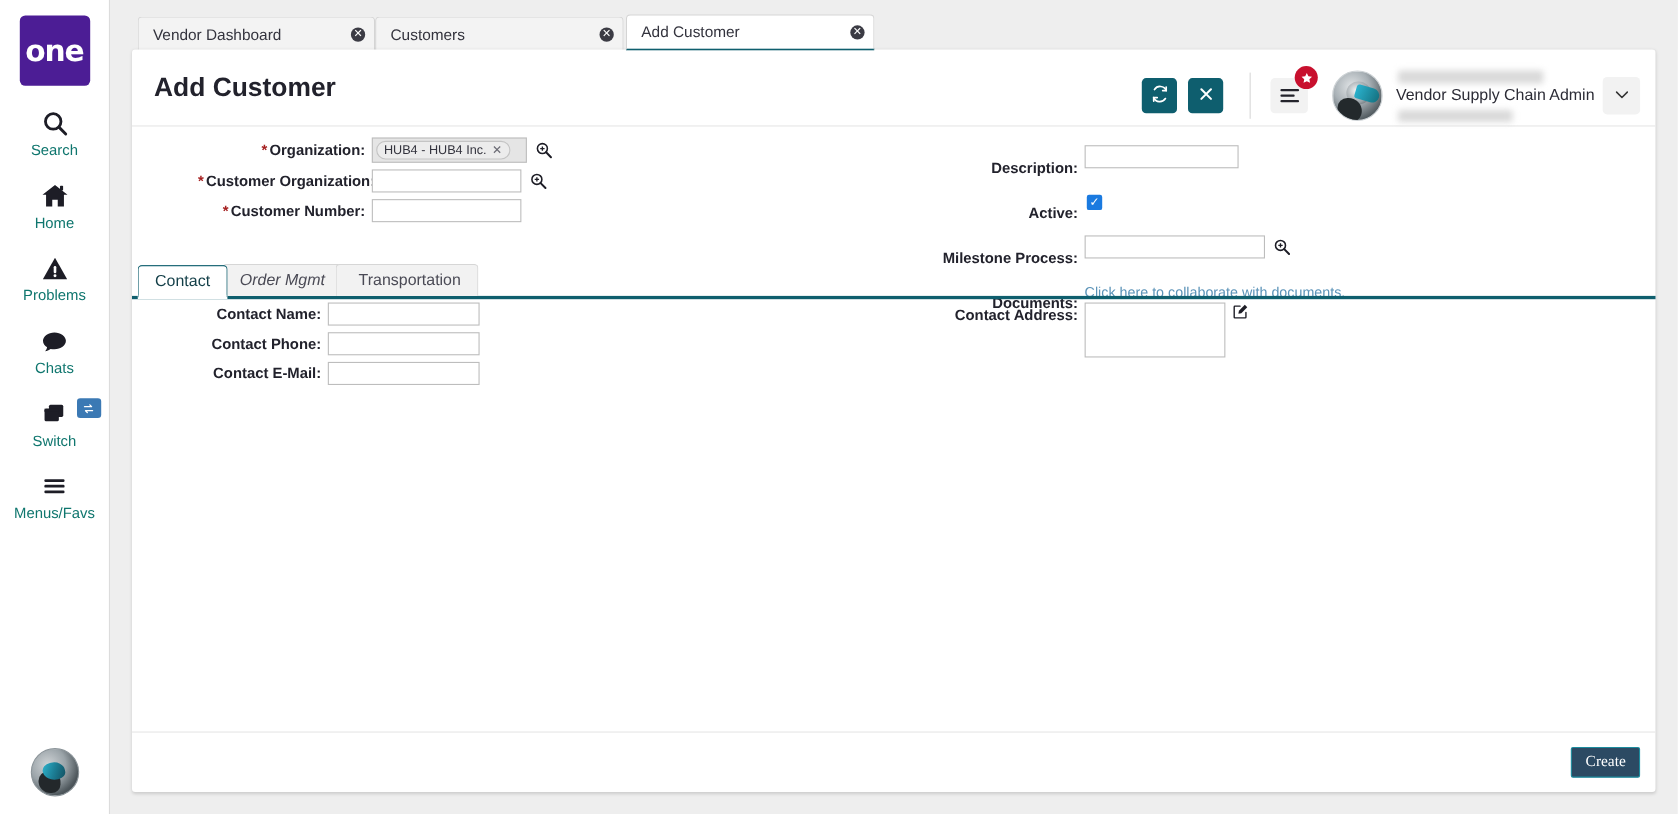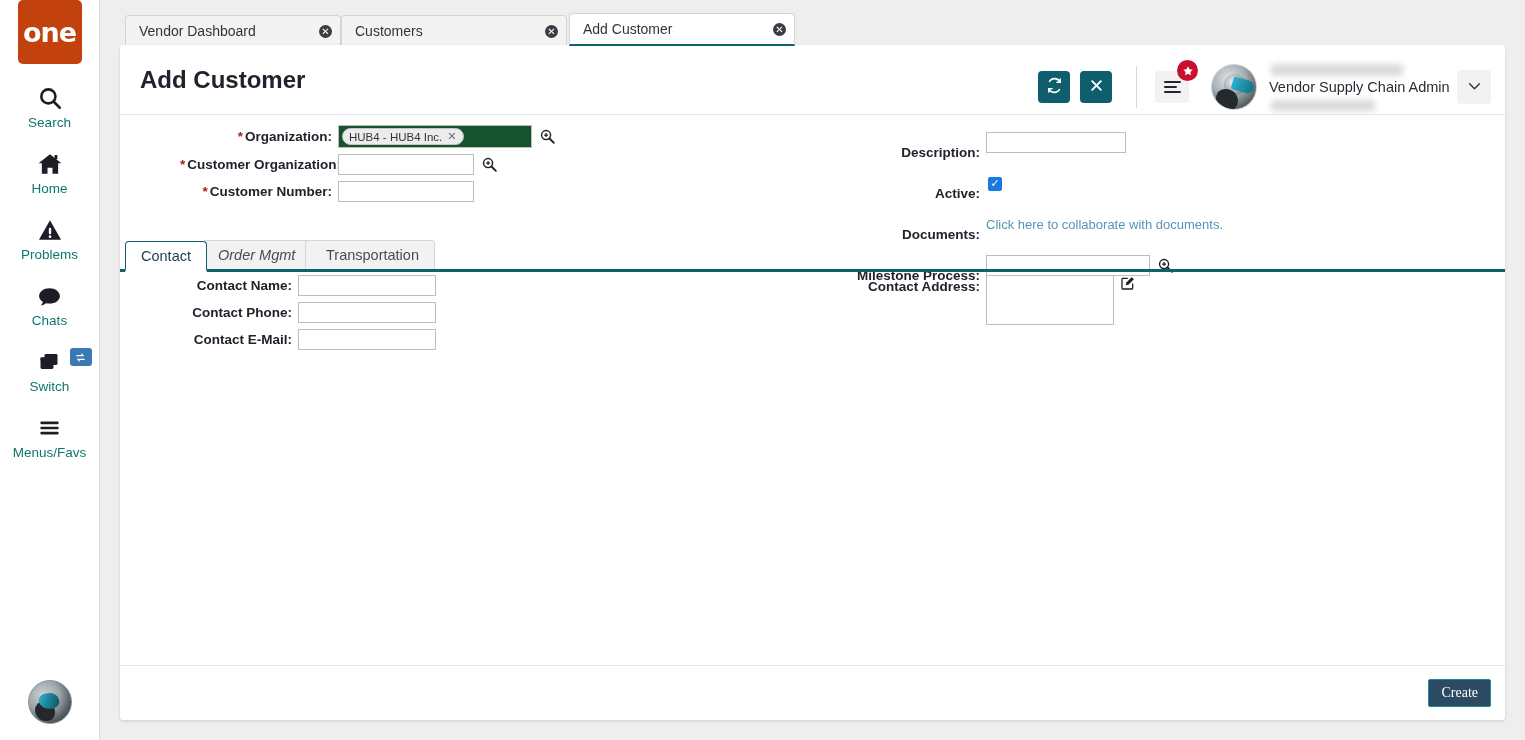--- a/index.html
+++ b/index.html
@@ -13,22 +13,22 @@
 
   
   #sidebar {
     position: absolute; left: 0; top: 0;
     width: 100px; height: 740px;
     background: #ffffff;
     border-right: 1px solid #dcdcdc;
     display: flex; flex-direction: column; align-items: center;
   }
   #logo {
-    width: 64px; height: 64px; 
-    background: #c2410c;
+    width: 64px; height: 64px; margin-top: 14px;
+    background: #4c1d95;
     border-radius: 5px;
     display: flex; align-items: center; justify-content: center;
     color: #fff; font-size: 27px; font-weight: bold; letter-spacing: -1px;
     font-family: "DejaVu Sans", sans-serif;
   }
   .navitem {
     width: 100px; margin-top: 19px;
     display: flex; flex-direction: column; align-items: center;
     position: relative;
     cursor: pointer;
@@ -168,21 +168,21 @@
   .tin {
     height: 21px; border: 1px solid #bdbdbd; background: #fff;
     font-size: 13px; padding: 0 4px; outline: none;
     font-family: "Liberation Sans", sans-serif;
   }
   .searchglass {
     margin-left: 7px; width: 17px; height: 17px; cursor: pointer;
     color: #1d1d26; display:inline-flex; align-items:center; justify-content:center;
   }
   .chipbox {
-    height: 23px; width: 194px; border: 1px solid #bdbdbd; background: #14532d;
+    height: 23px; width: 141px; border: 1px solid #bdbdbd; background: #e5e5e5;
     display: flex; align-items: center; padding: 0 3px;
   }
   .chip {
     display: inline-flex; align-items: center; gap: 5px;
     background: #ececec; border: 1px solid #c4c4c4; border-radius: 11px;
     height: 17px; padding: 0 6px; font-size: 11.5px; color: #33333d;
     white-space: nowrap;
   }
   .chip .x { color: #6d6d76; font-size: 11px; cursor: pointer; font-family:"DejaVu Sans",sans-serif; }
   .checkbox {
@@ -450,35 +450,35 @@
         <div class="flabel">Description:</div>
         <input class="tin" style="width: 140px; margin-left: 6px;" value="">
       </div>
 
       <div class="frow">
         <div class="flabel">Active:</div>
         <div class="checkbox" style="margin-left:8px;">✓</div>
       </div>
 
       <div class="frow">
-        <div class="flabel">Documents:</div>
-        <span class="doclink" style="margin-left:6px;">Click here to collaborate with documents.</span>
-      </div>
-
-      <div class="frow">
         <div class="flabel">Milestone Process:</div>
         <input class="tin" style="width: 164px; margin-left: 6px;" value="">
         <span class="searchglass">
           <svg width="17" height="17" viewBox="0 0 24 24" fill="none" stroke="#1d1d26" stroke-width="2">
             <circle cx="10" cy="10" r="6.4"></circle>
               <line x1="14.8" y1="14.8" x2="21" y2="21" stroke-width="2.6" stroke-linecap="round"></line>
             <path d="M7.2 10h5.6M10 7.2v5.6" stroke-width="1.7"></path>
           </svg>
         </span>
       </div>
+
+      <div class="frow">
+        <div class="flabel">Documents:</div>
+        <span class="doclink" style="margin-left:6px;">Click here to collaborate with documents.</span>
+      </div>
     </div>
 
     <div id="innertabs">
       <div class="itab active" style="left:5px;">
         <span>Contact</span>
       </div>
       <div class="itab" style="left:82px;font-style:italic;">
         <span>Order Mgmt</span>
       </div>
       <div class="itab" style="left:185px;padding-left:20px;">

